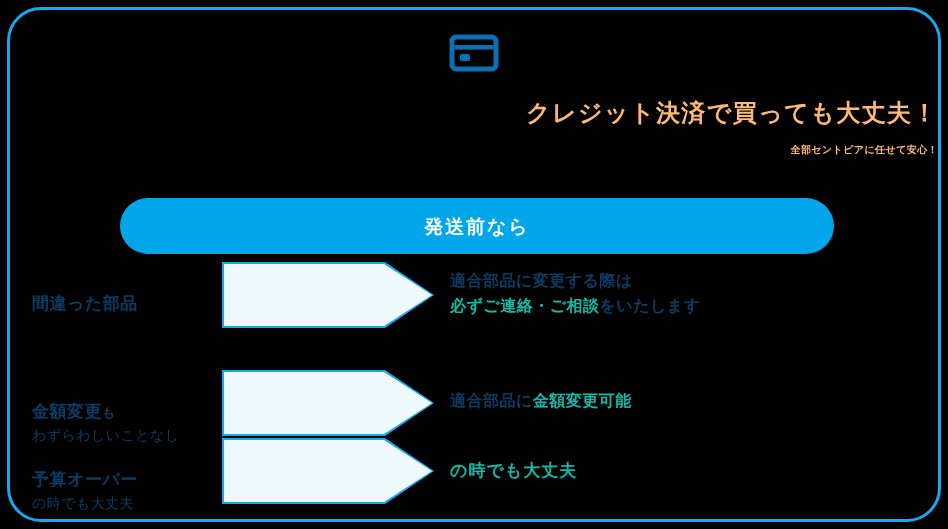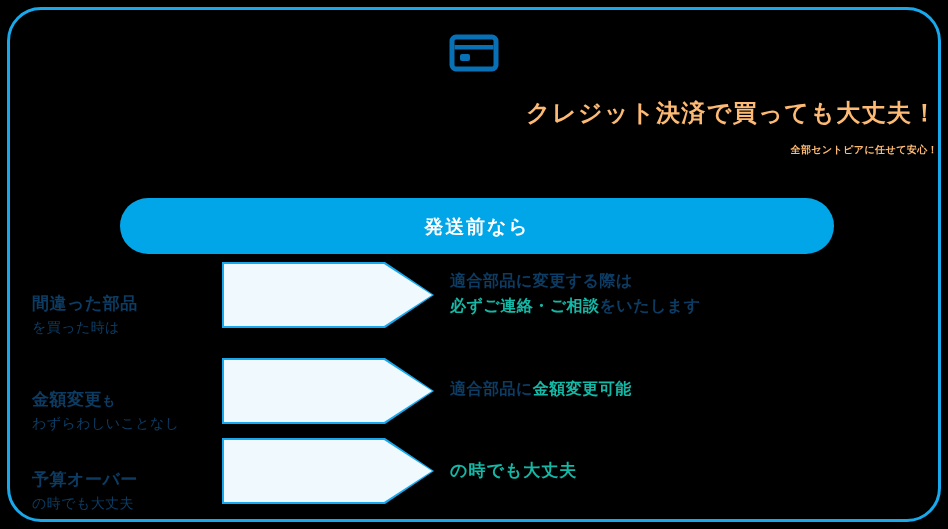--- a/index.html
+++ b/index.html
@@ -82,21 +82,21 @@
   }
 
   
   .row {
     position: absolute;
     left: 0;
     width: 100%;
     height: 66px;
   }
   #row-0 { top: 252px; }
-  #row-1 { top: 348px; }
+  #row-1 { top: 360px; }
   #row-2 { top: 428px; }
 
   .arrow-box {
     position: absolute;
     left: 212px;
     top: 0;
     width: 212px;
     height: 66px;
     background: #18a9ed;
     -webkit-clip-path: polygon(0 0, 163px 0, 212px 33px, 163px 66px, 0 66px);
@@ -176,21 +176,20 @@
   </div>
 
   <div class="row" id="row-0">
     <div class="arrow-box">
       <div class="arrow-inner"></div>
     </div>
     <div class="arrow-text">
       <div class="arrow-line1">
         <span>間違った部品</span><span class="small"></span>
       </div>
-      <div class="arrow-line2">を買った時は</div>
     </div>
     <div class="row-desc">
       <div class="desc-line">
         <span>適合部品に変更する際は</span>
       </div>
       <div class="desc-line">
         <span class="hl">必ずご連絡・ご相談</span><span>をいたします</span>
       </div>
     </div>
   </div>

